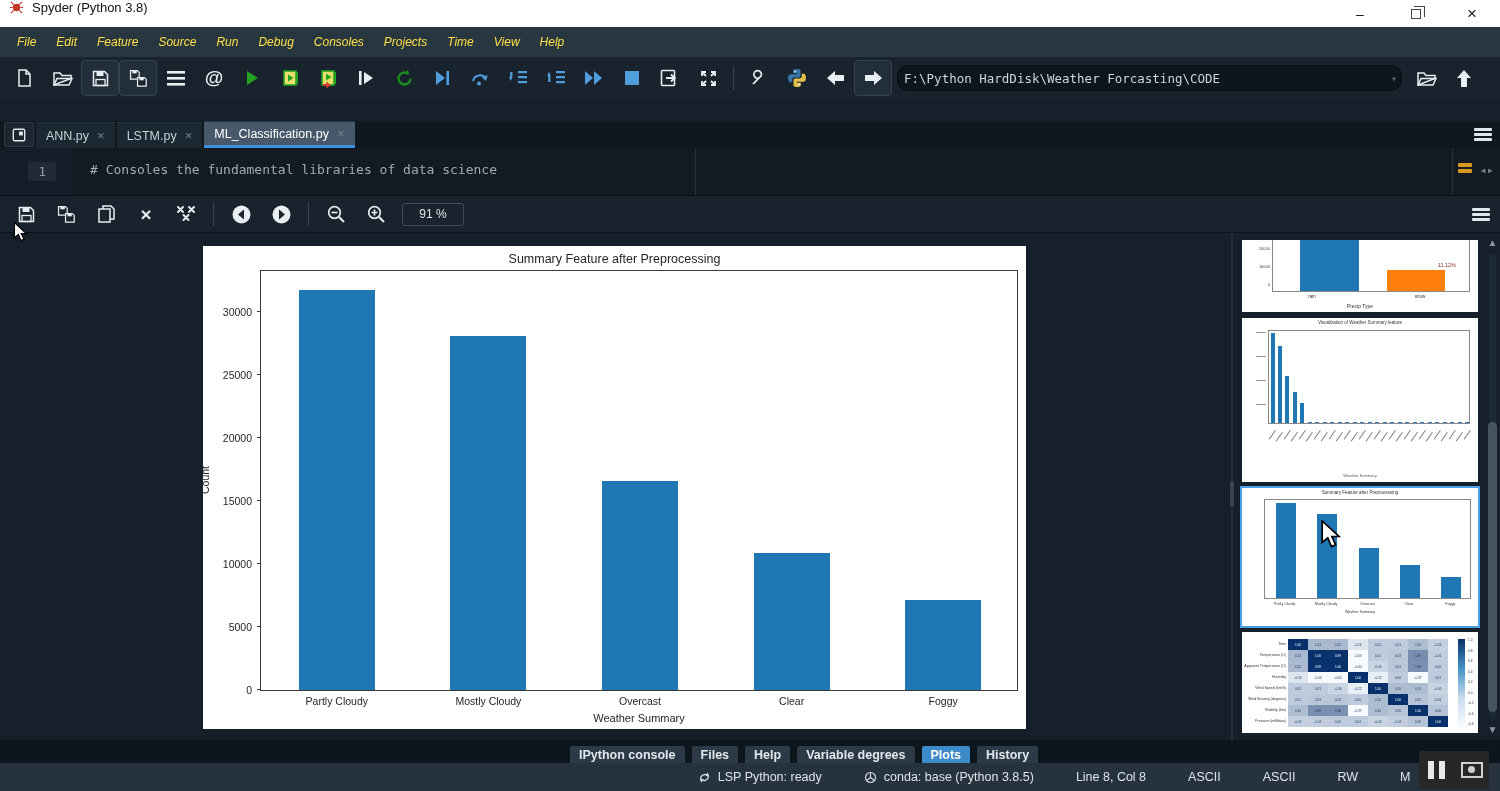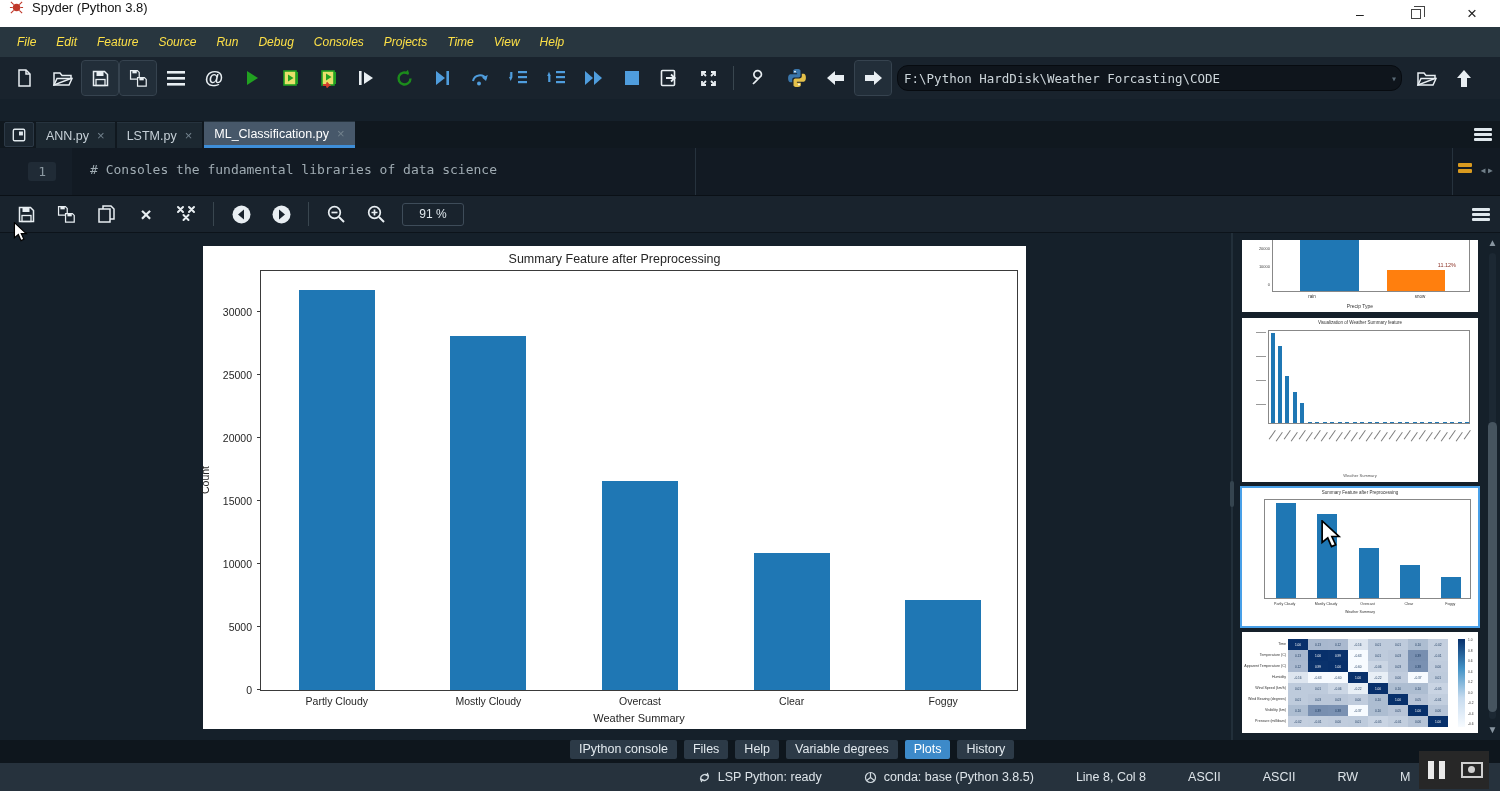--- a/index.html
+++ b/index.html
@@ -110,21 +110,21 @@
   .cb-tick{position:absolute;left:226px;font-size:3.2px;color:#333;}
 
   
   #thumb-scroll{position:absolute;left:1486px;top:4px;width:13px;height:498px;}
   #thumb-scroll .track{position:absolute;left:3px;top:16px;width:7px;height:466px;background:#1c2833;border-radius:4px;}
   #thumb-scroll .sb-thumb{position:absolute;left:2px;top:185px;width:9px;height:290px;background:#46545f;border-radius:5px;}
   .sb-arrow{position:absolute;left:1px;width:11px;height:11px;color:#8895a0;font-size:10px;line-height:11px;text-align:center;}
 
   
   #docktabs{position:absolute;left:0;top:740px;width:1500px;height:23px;background:#0e161d;}
-  #docktabs .row{position:absolute;left:570px;top:0;display:flex;gap:7px;}
+  #docktabs .row{position:absolute;left:570px;top:6px;display:flex;gap:7px;font-weight:bold;}
   .dock-tab{background:#2c3a47;color:#e2e9ee;font-size:12.5px;padding:2px 9px 3px;border-radius:2px;}
   .dock-tab.active{background:var(--accent);color:#fff;}
 
   
   #statusbar{position:absolute;left:0;top:763px;width:1500px;height:28px;background:var(--bg-status);
     display:flex;align-items:center;color:#dde4e9;font-size:12.5px;}
   #statusbar .sp{flex:1;}
   .status-item{display:flex;align-items:center;gap:7px;margin-right:42px;white-space:nowrap;}
   #status-clip{width:14px;overflow:hidden;margin-right:86px;}
 

